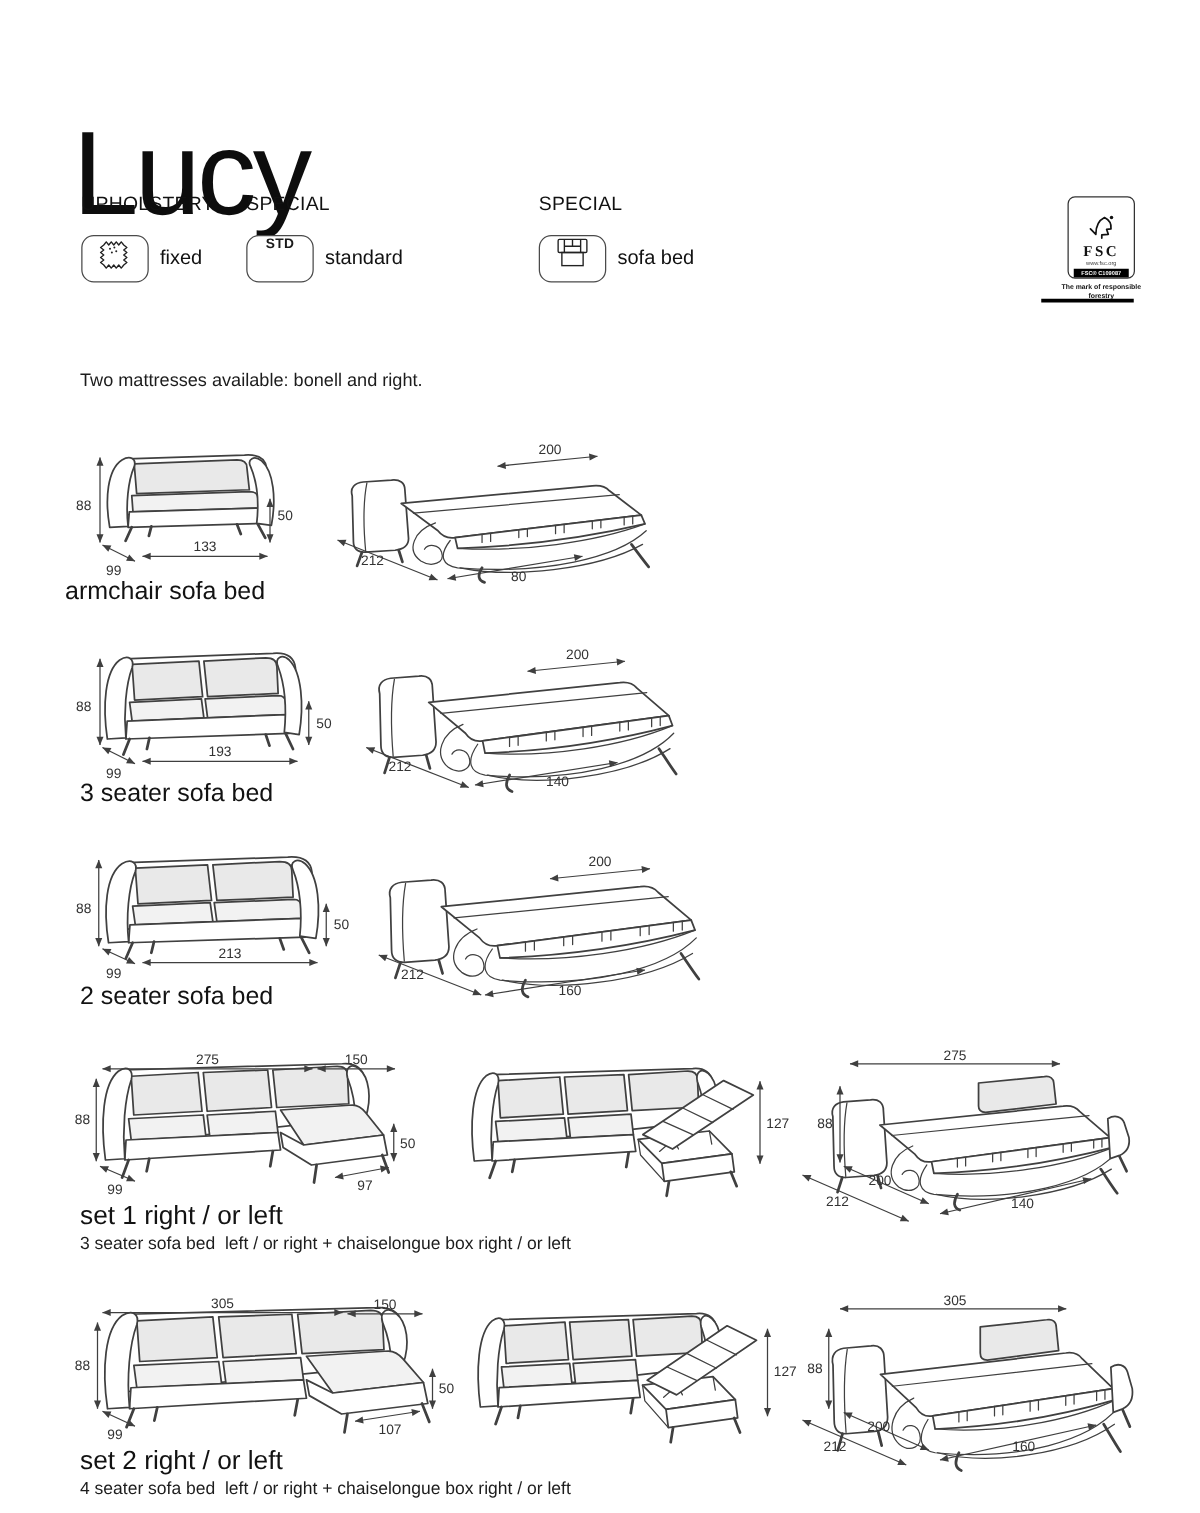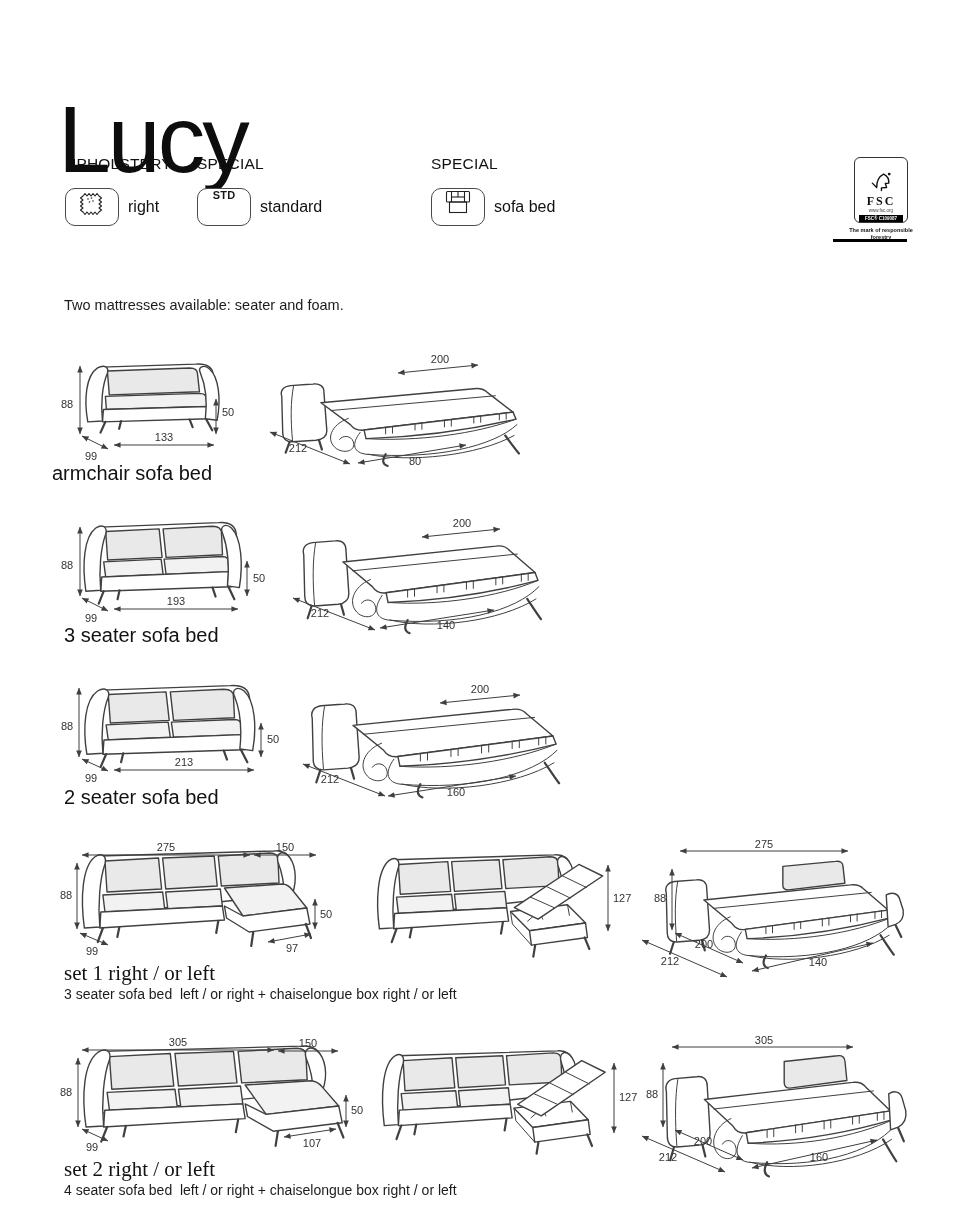--- a/index.html
+++ b/index.html
@@ -17,21 +17,21 @@
   .note{left:64px;top:297px;font-size:14.5px;color:#1c1c1c;}
   .fsc-box{left:854px;top:157px;width:54px;height:66px;border:1.3px solid #333;border-radius:6px;
            display:flex;flex-direction:column;align-items:center;box-sizing:border-box;padding-top:13px;background:#fff;}
   .fsc-acr{font-family:"Liberation Serif",serif;font-size:12px;font-weight:600;letter-spacing:2px;line-height:1;margin-top:1px;}
   .fsc-url{font-size:4.5px;color:#444;margin-top:1px;}
   .fsc-band{margin-top:2px;width:44px;height:8px;background:#000;color:#fff;font-size:4.5px;font-weight:bold;
             display:flex;align-items:center;justify-content:center;}
   .fsc-tag{left:841px;top:227px;width:80px;font-size:5.5px;font-weight:bold;text-align:center;line-height:1.25;color:#111;}
   .fsc-rule{left:833px;top:239px;width:74px;height:2.5px;background:#000;}
   .plabel{font-size:20px;color:#121212;}
-  .slabel{font-size:21px;color:#121212;font-family:Liberation Serif, serif;}
+  .slabel{font-size:21px;color:#121212;}
   .sdesc{font-size:14px;color:#1c1c1c;white-space:pre-wrap;}
   .row{position:absolute;overflow:visible;}
   .ln{stroke:#404040;stroke-width:1.4;stroke-linejoin:round;stroke-linecap:round;vector-effect:non-scaling-stroke;}
   .lnt{stroke:#404040;stroke-width:1;fill:none;stroke-linejoin:round;stroke-linecap:round;vector-effect:non-scaling-stroke;}
   .ln2{stroke:#404040;stroke-width:2.2;fill:none;stroke-linecap:round;vector-effect:non-scaling-stroke;}
   .fw{fill:#fff;} .fg1{fill:#e9e9e9;} .fg2{fill:#f2f2f2;}
   .dim{stroke:#3f3f3f;stroke-width:1;fill:none;marker-start:url(#ah);marker-end:url(#ah);}
   .dimt{font-family:"Liberation Sans",sans-serif;font-size:11px;fill:#333;}
 </style>
 </head>
@@ -132,21 +132,21 @@
         <svg width="26" height="28" viewBox="0 0 26 28">
           <path fill="none" stroke="#222" stroke-width="1.1" stroke-linejoin="round" d="M4,7 l2,-2.5 2,2.5 2,-2.5 2,2.5 2,-2.5 2,2.5 2,-2.5 2,2.5 2.5,2 -2.5,2 2.5,2 -2.5,2 2.5,2 -2.5,2 2.5,2 -2.5,2 -2,2.5 -2,-2.5 -2,2.5 -2,-2.5 -2,2.5 -2,-2.5 -2,2.5 -2,-2.5 -2.5,-2 2.5,-2 -2.5,-2 2.5,-2 -2.5,-2 2.5,-2 -2.5,-2 2.5,-2 z"></path>
           <g fill="#222">
               <circle cx="9" cy="10" r="0.8"></circle>
               <circle cx="12.5" cy="9" r="0.8"></circle>
               <circle cx="10.5" cy="13" r="0.8"></circle>
               <circle cx="14" cy="12" r="0.8"></circle>
             </g>
         </svg>
       </div>
-      <span class="feat-l">right</span>
+      <span class="feat-l">fixed</span>
     </div>
   </div>
 
   <div class="feat" style="left:197px">
     <div class="feat-h">SPECIAL</div>
     <div class="feat-row">
       <div class="feat-box">
         <span class="badge">STD</span>
       </div>
       <span class="feat-l">standard</span>
@@ -178,21 +178,21 @@
       <circle cx="24.5" cy="3.5" r="1.6" fill="#111"></circle>
       <path d="M5,14 L10,19 C10,12 13,6 18,3.5 C22,5.5 24.5,9.5 24,14 L20,14.5 L21.5,19 L15.5,19.5 L15.5,22.5" fill="none" stroke="#111" stroke-width="1.6" stroke-linecap="round" stroke-linejoin="round"></path>
     </svg>
     <div class="fsc-acr">FSC</div>
     <div class="fsc-url">www.fsc.org</div>
     <div class="fsc-band">FSC® C109087</div>
   </div>
   <div class="abs fsc-tag">The mark of responsible forestry</div>
   <div class="abs fsc-rule"></div>
 
-  <div class="abs note">Two mattresses available: seater and foam.</div>
+  <div class="abs note">Two mattresses available: bonell and right.</div>
 
   <svg class="row" style="left:58px;top:352px" width="480" height="128">
     <use href="#sofa1" transform="translate(18,9) scale(0.98,0.77)"></use>
     <use href="#bedopen" transform="translate(212,18) scale(0.98,0.78)"></use>
     <line class="dim" x1="22" y1="14" x2="22" y2="82"></line>
     <text class="dimt" x="9" y="56" text-anchor="middle">88</text>
     <line class="dim" x1="24" y1="84" x2="50" y2="97"></line>
     <text class="dimt" x="33" y="108" text-anchor="middle">99</text>
     <line class="dim" x1="56" y1="93" x2="156" y2="93"></line>
     <text class="dimt" x="106" y="89" text-anchor="middle">133</text>

